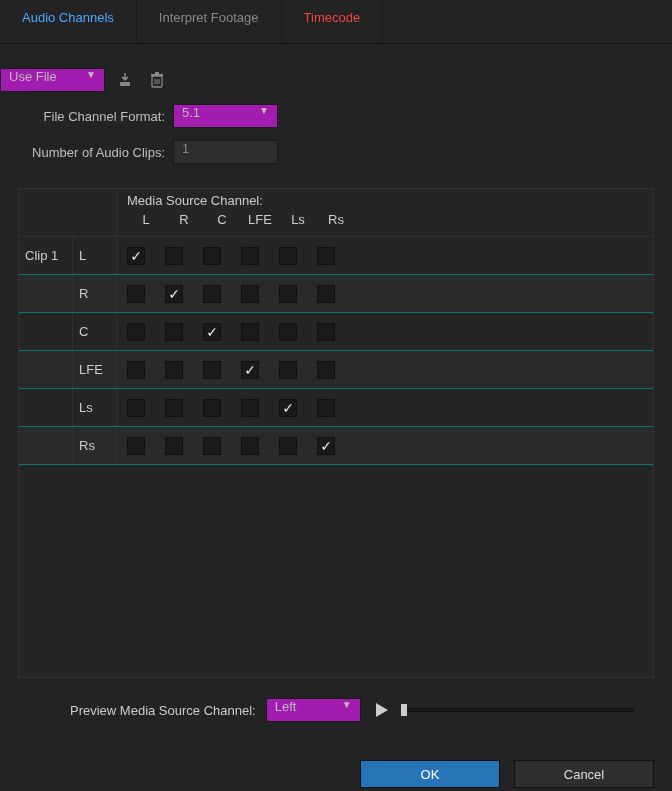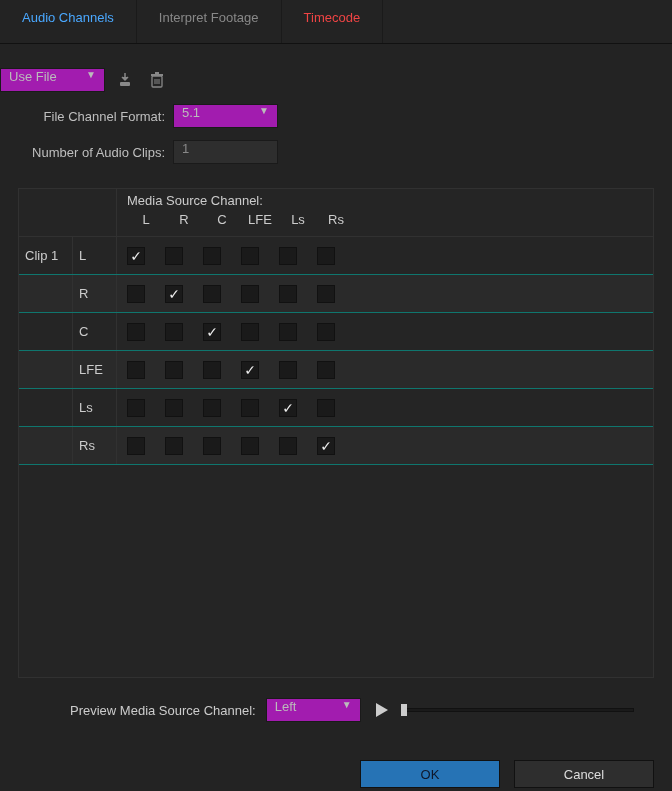--- a/index.html
+++ b/index.html
@@ -189,21 +189,21 @@
     }
     .btn {
       width: 140px;
       height: 28px;
       display: flex;
       align-items: center;
       justify-content: center;
       border: 1px solid #111;
       cursor: pointer;
     }
-    .btn.primary { background: #2673b5; color: #0f172a; }
+    .btn.primary { background: #2673b5; color: #ffffff; }
     .btn.secondary { background: #2e2e2e; color: #ddd; }
   </style>
 </head>
 <body>
 
 <div class="tabs">
   <div class="tab active">Audio Channels</div>
   <div class="tab">Interpret Footage</div>
   <div class="tab alt">Timecode</div>
 </div>

